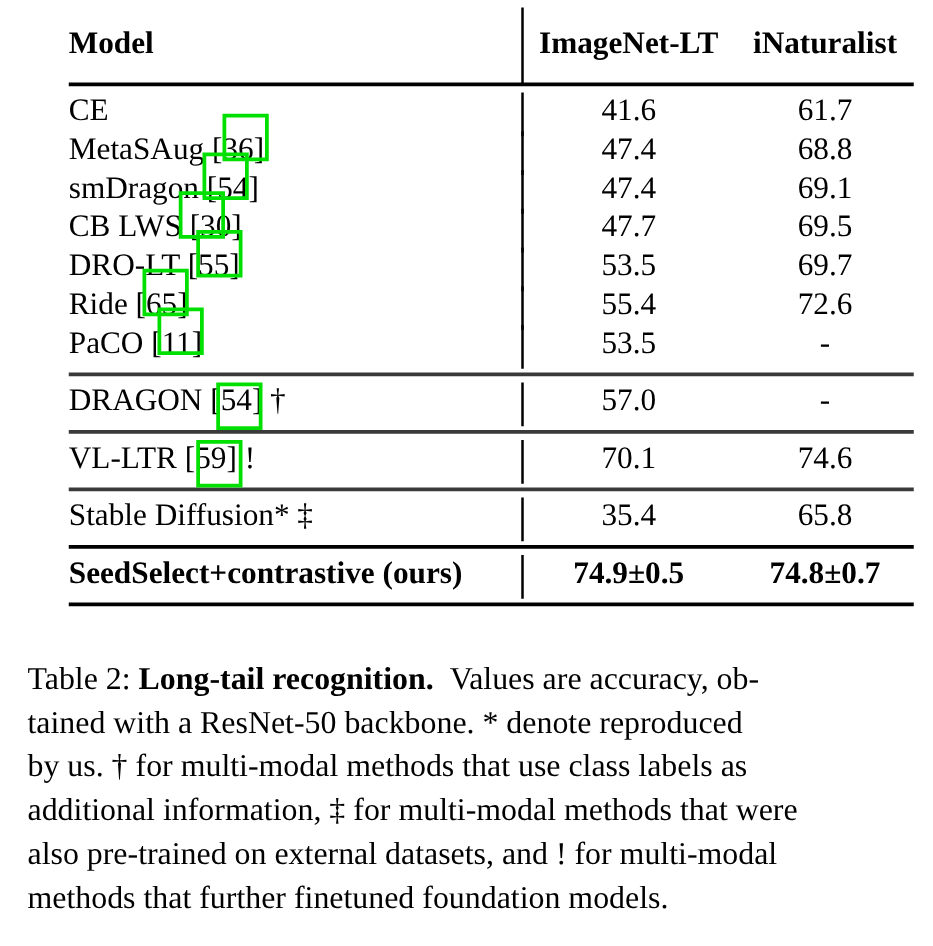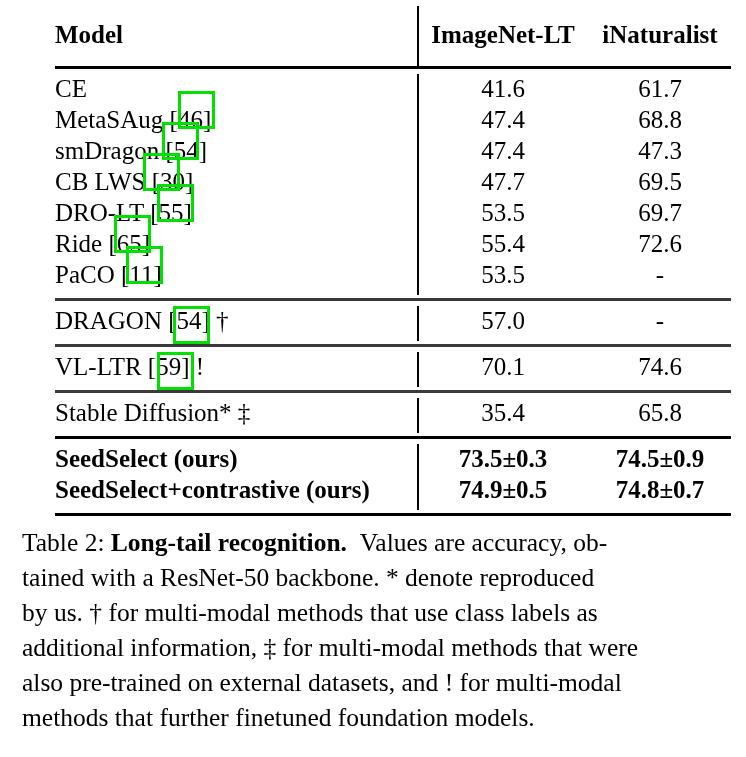--- a/index.html
+++ b/index.html
@@ -157,28 +157,28 @@
         <tr class="gap-row">
             <td colspan="3"></td>
           </tr>
 
         <tr>
           <td class="cell-model">CE</td>
           <td class="cell-num vline-cell">41.6</td>
           <td class="cell-num">61.7</td>
         </tr>
         <tr>
-          <td class="cell-model">MetaSAug [46]</td>
+          <td class="cell-model">MetaSAug [36]</td>
           <td class="cell-num vline-cell">47.4</td>
           <td class="cell-num">68.8</td>
         </tr>
         <tr>
           <td class="cell-model">smDragon [54]</td>
           <td class="cell-num vline-cell">47.4</td>
-          <td class="cell-num">47.3</td>
+          <td class="cell-num">69.1</td>
         </tr>
         <tr>
           <td class="cell-model">CB LWS [30]</td>
           <td class="cell-num vline-cell">47.7</td>
           <td class="cell-num">69.5</td>
         </tr>
         <tr>
           <td class="cell-model">DRO-LT [55]</td>
           <td class="cell-num vline-cell">53.5</td>
           <td class="cell-num">69.7</td>
@@ -253,25 +253,20 @@
           </tr>
         <tr class="rule-row">
           <td colspan="3">
               <div class="rule heavy"></div>
             </td>
         </tr>
         <tr class="gap-row">
             <td colspan="3"></td>
           </tr>
 
-        <tr class="bold">
-          <td class="cell-model">SeedSelect (ours)</td>
-          <td class="cell-num vline-cell">73.5±0.3</td>
-          <td class="cell-num">74.5±0.9</td>
-        </tr>
         <tr class="bold">
           <td class="cell-model">SeedSelect+contrastive (ours)</td>
           <td class="cell-num vline-cell">74.9±0.5</td>
           <td class="cell-num">74.8±0.7</td>
         </tr>
 
         <tr class="gap-row-sm">
             <td colspan="3"></td>
           </tr>
         <tr class="rule-row">

